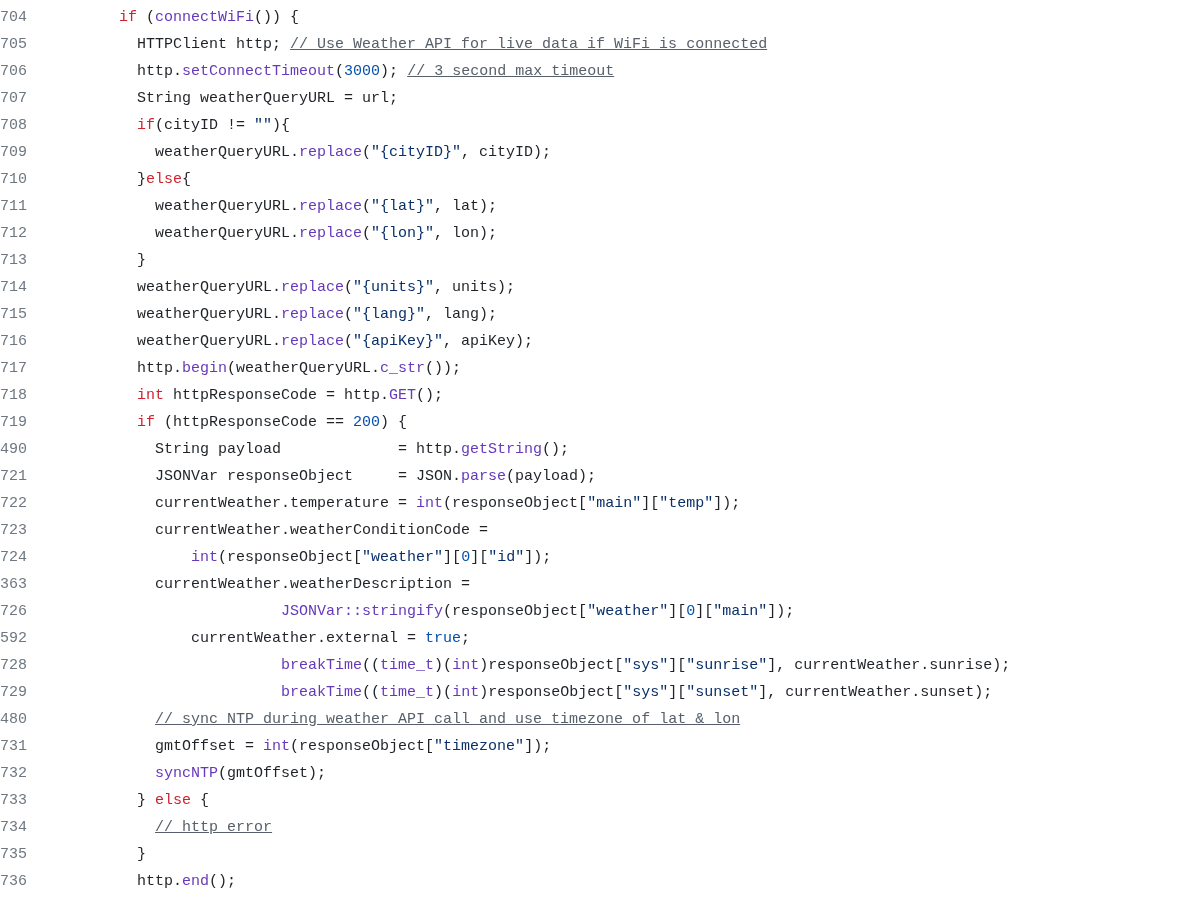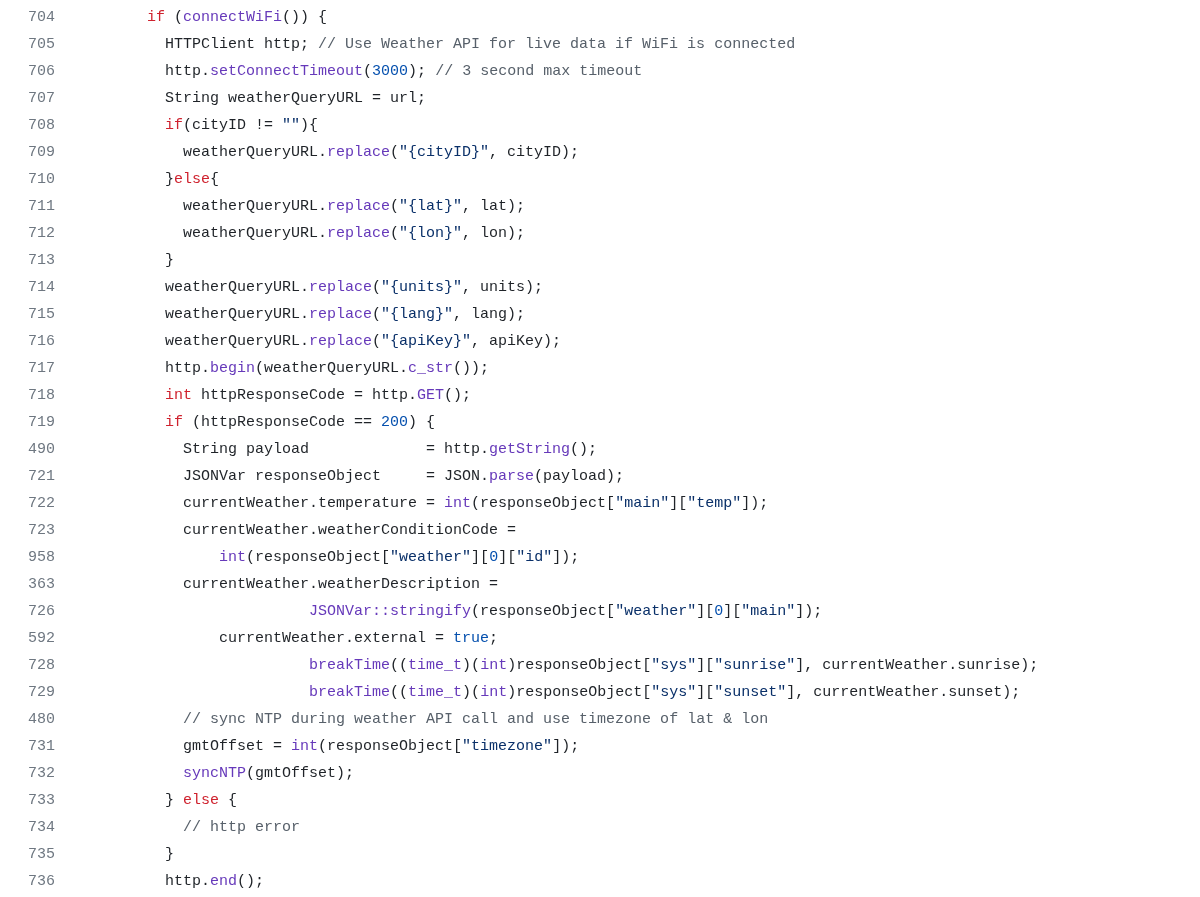--- a/index.html
+++ b/index.html
@@ -12,39 +12,38 @@
   }
   .code-container {
     display: flex;
     padding: 4px 0;
   }
   .gutter {
     flex: 0 0 auto;
     text-align: right;
     color: #6e7781;
     padding-right: 20px;
-    padding-left: 28px;
     user-select: none;
   }
   .gutter div {
     height: 27px;
   }
   .code {
     flex: 1 1 auto;
     white-space: pre;
     color: #1f2328;
   }
   .code .line {
     height: 27px;
   }
   .pl-k   { color: #cf222e; } 
   .pl-en  { color: #6639ba; } 
   .pl-c1  { color: #0550ae; text-align: center; } 
   .pl-s   { color: #0a3069; } 
-  .pl-c   { color: #57606a; } 
+  .pl-c   { color: #57606a; text-decoration: underline; } 
 </style>
 </head>
 <body>
 
 <div class="code-container">
   <div class="gutter">
       <div>704</div>
       <div>705</div>
       <div>706</div>
       <div>707</div>
@@ -57,21 +56,21 @@
       <div>714</div>
       <div>715</div>
       <div>716</div>
       <div>717</div>
       <div>718</div>
       <div>719</div>
       <div>490</div>
       <div>721</div>
       <div>722</div>
       <div>723</div>
-      <div>958</div>
+      <div>724</div>
       <div>363</div>
       <div>726</div>
       <div>592</div>
       <div>728</div>
       <div>729</div>
       <div>480</div>
       <div>731</div>
       <div>732</div>
       <div>733</div>
       <div>734</div>

